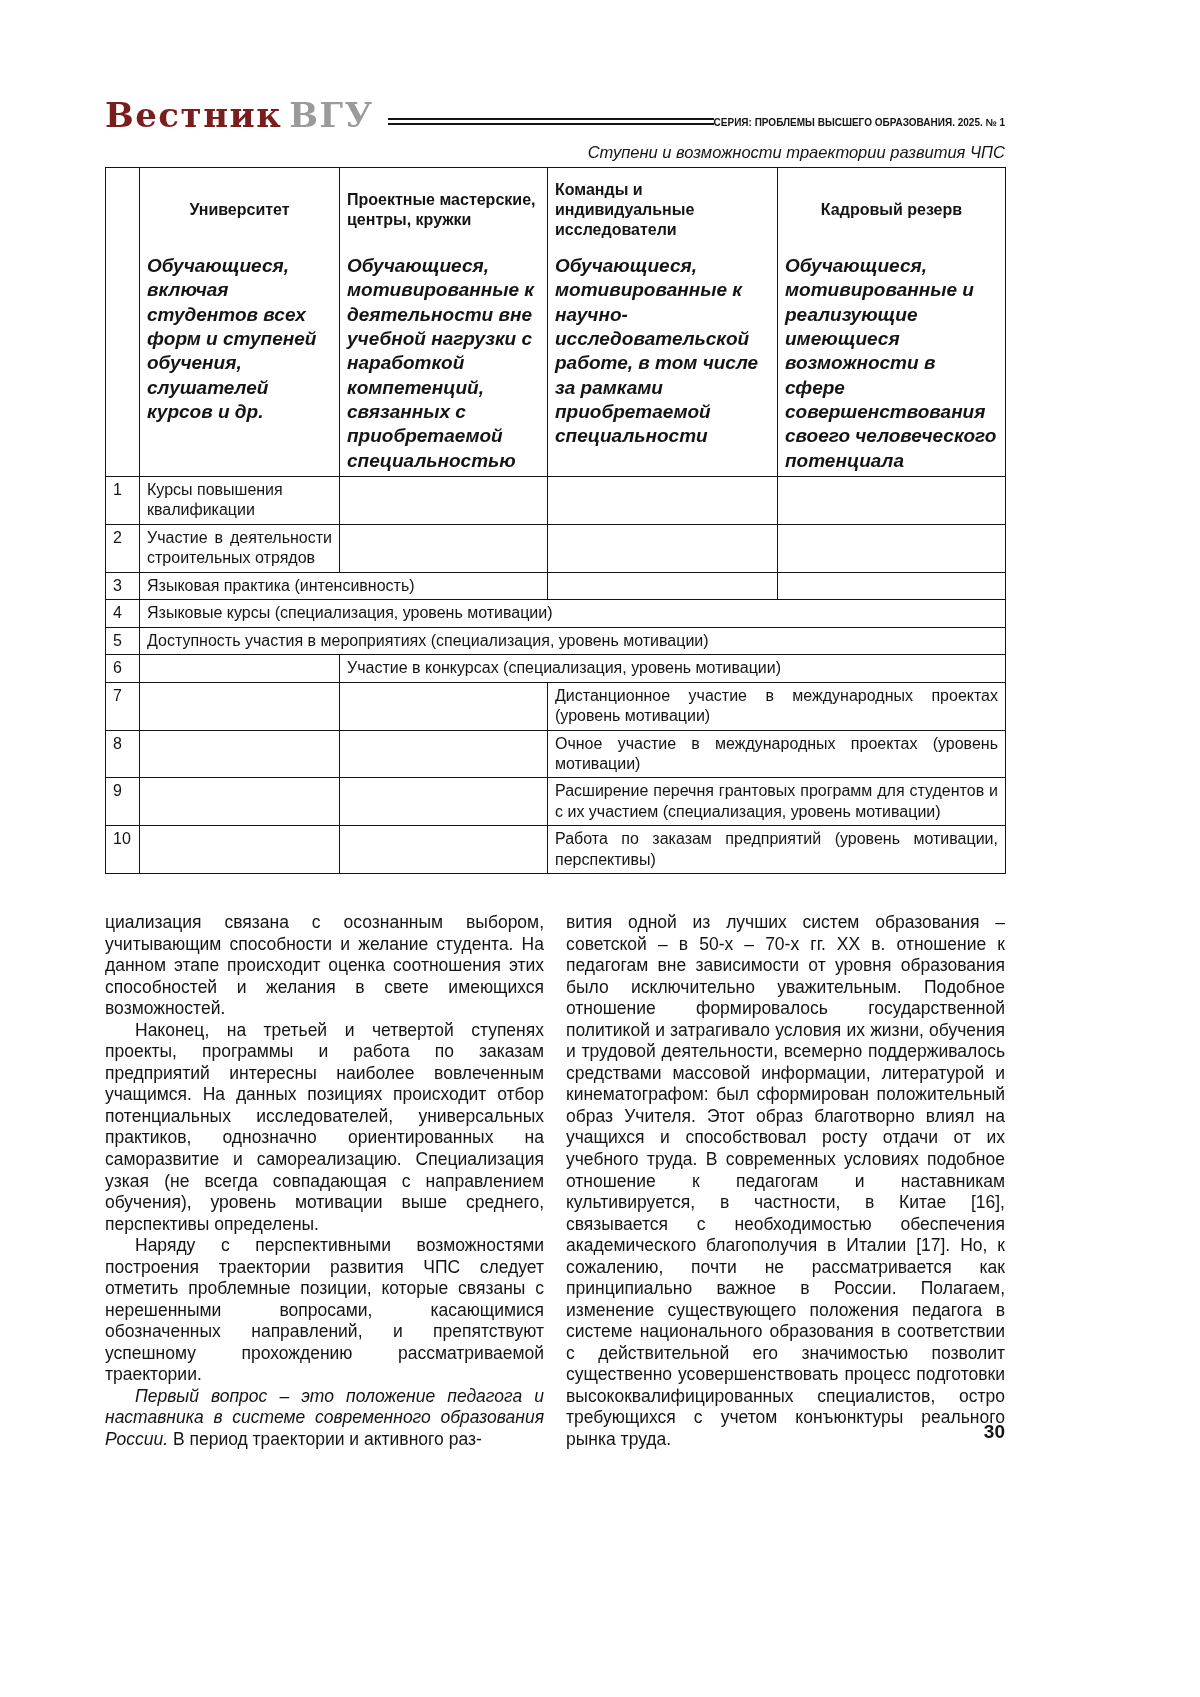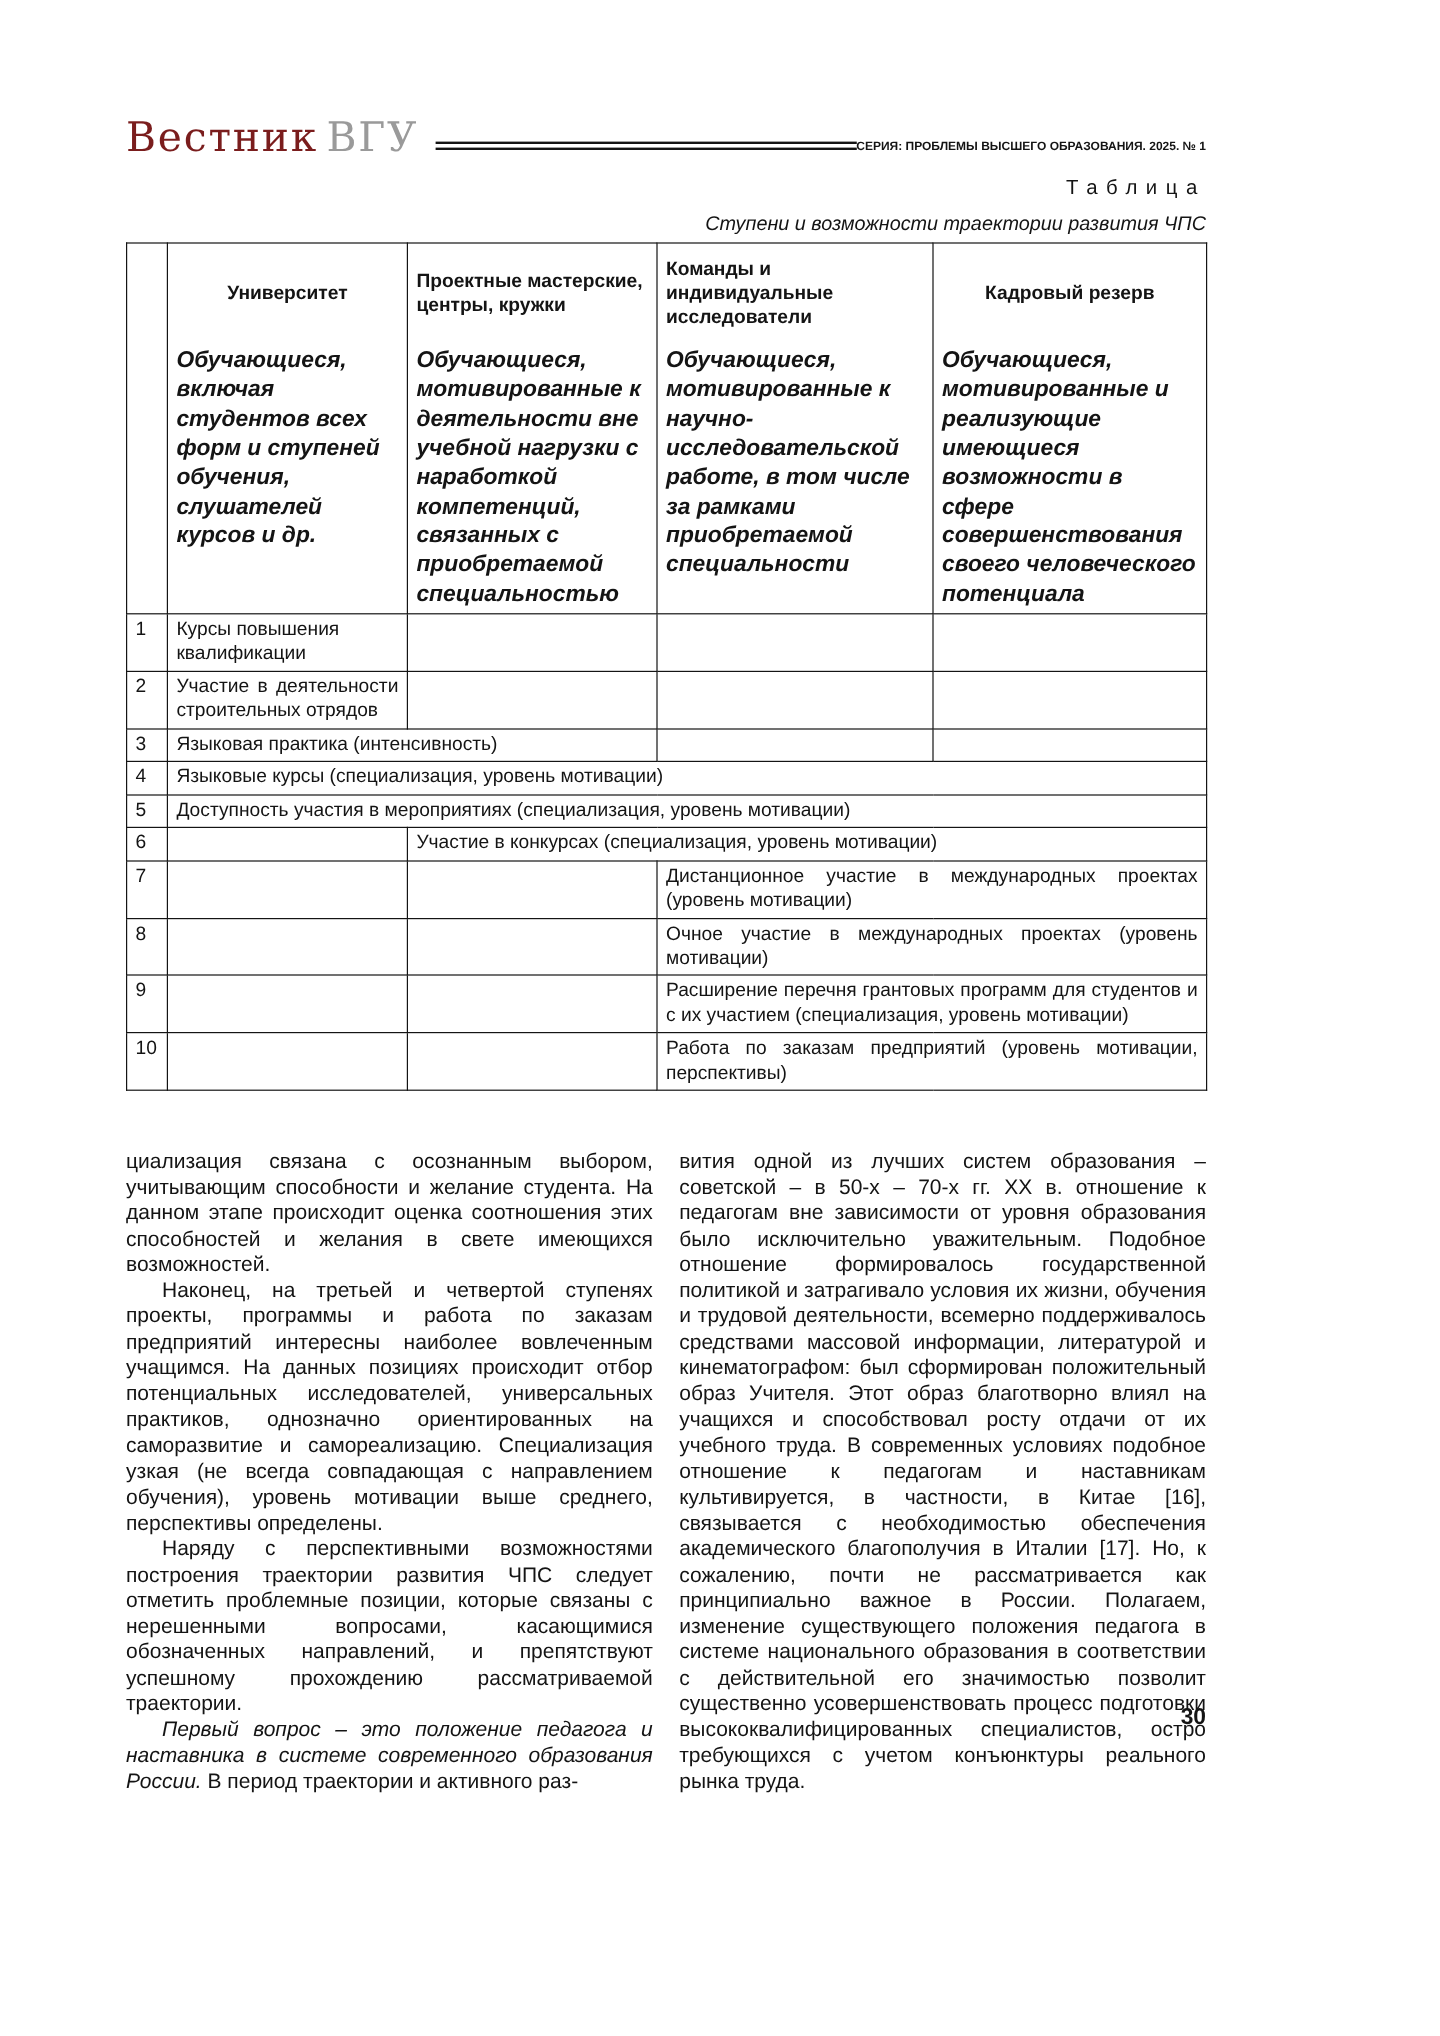--- a/index.html
+++ b/index.html
@@ -11,21 +11,21 @@
     font-family:"Liberation Sans", sans-serif;
     color:#141414;
     padding:98px 195px 0 105px;
     overflow:hidden;
   }
 
   
   .masthead { display:flex; align-items:flex-end; }
   .logo {
     font-family:"DejaVu Serif", serif;
-    font-weight:normal; font-size:34px; line-height:1;
+    font-weight:bold; font-size:34px; line-height:1;
     letter-spacing:1.5px; white-space:nowrap;
   }
   .logo-1 { color:#7a1d1d; }
   .logo-2 { color:#9a9a9a; margin-left:7px; }
   .head-rule {
     flex:1; height:7px;
     border-top:2px solid #141414; border-bottom:2px solid #141414;
     margin:0 0 7px 14px;
   }
   .series {
@@ -53,21 +53,21 @@
   td.num { text-align:center; padding:3px 2px; }
   td.head { text-align:center; padding:4px 6px 6px; hyphens:manual; }
   .ct {
     font-weight:bold; font-size:16px; line-height:1.25;
     min-height:78px; display:flex; align-items:center; justify-content:center;
   }
   .cd { font-style:italic; font-size:19px; line-height:1.28; margin-top:5px;font-weight:bold; }
   td.cell.just { text-align:justify; }
 
   
-  .body-text { display:flex; gap:22px; margin-top:48px; }
+  .body-text { display:flex; gap:22px; margin-top:38px; }
   .tcol { flex:1; min-width:0; }
   .para {
     font-size:17.5px; line-height:1.23;
     text-align:justify;
     hyphens:auto; -webkit-hyphens:auto;
   }
   .para.indent { text-indent:30px; }
   .para em { font-style:italic; }
 
   
@@ -84,21 +84,20 @@
 <div class="page">
 
   <header class="masthead">
     <div class="logo">
       <span class="logo-1">Вестник</span><span class="logo-2">ВГУ</span>
     </div>
     <div class="head-rule"></div>
     <div class="series">СЕРИЯ: ПРОБЛЕМЫ ВЫСШЕГО ОБРАЗОВАНИЯ. 2025. № 1</div>
   </header>
 
-  <div class="table-label">Таблица</div>
   <div class="table-caption">Ступени и возможности траектории развития ЧПС</div>
 
   <table class="dev-table">
     <colgroup>
       <col style="width:34px">
         <col style="width:200px">
         <col style="width:208px">
         <col style="width:230px">
         <col style="width:228px">
     </colgroup>

